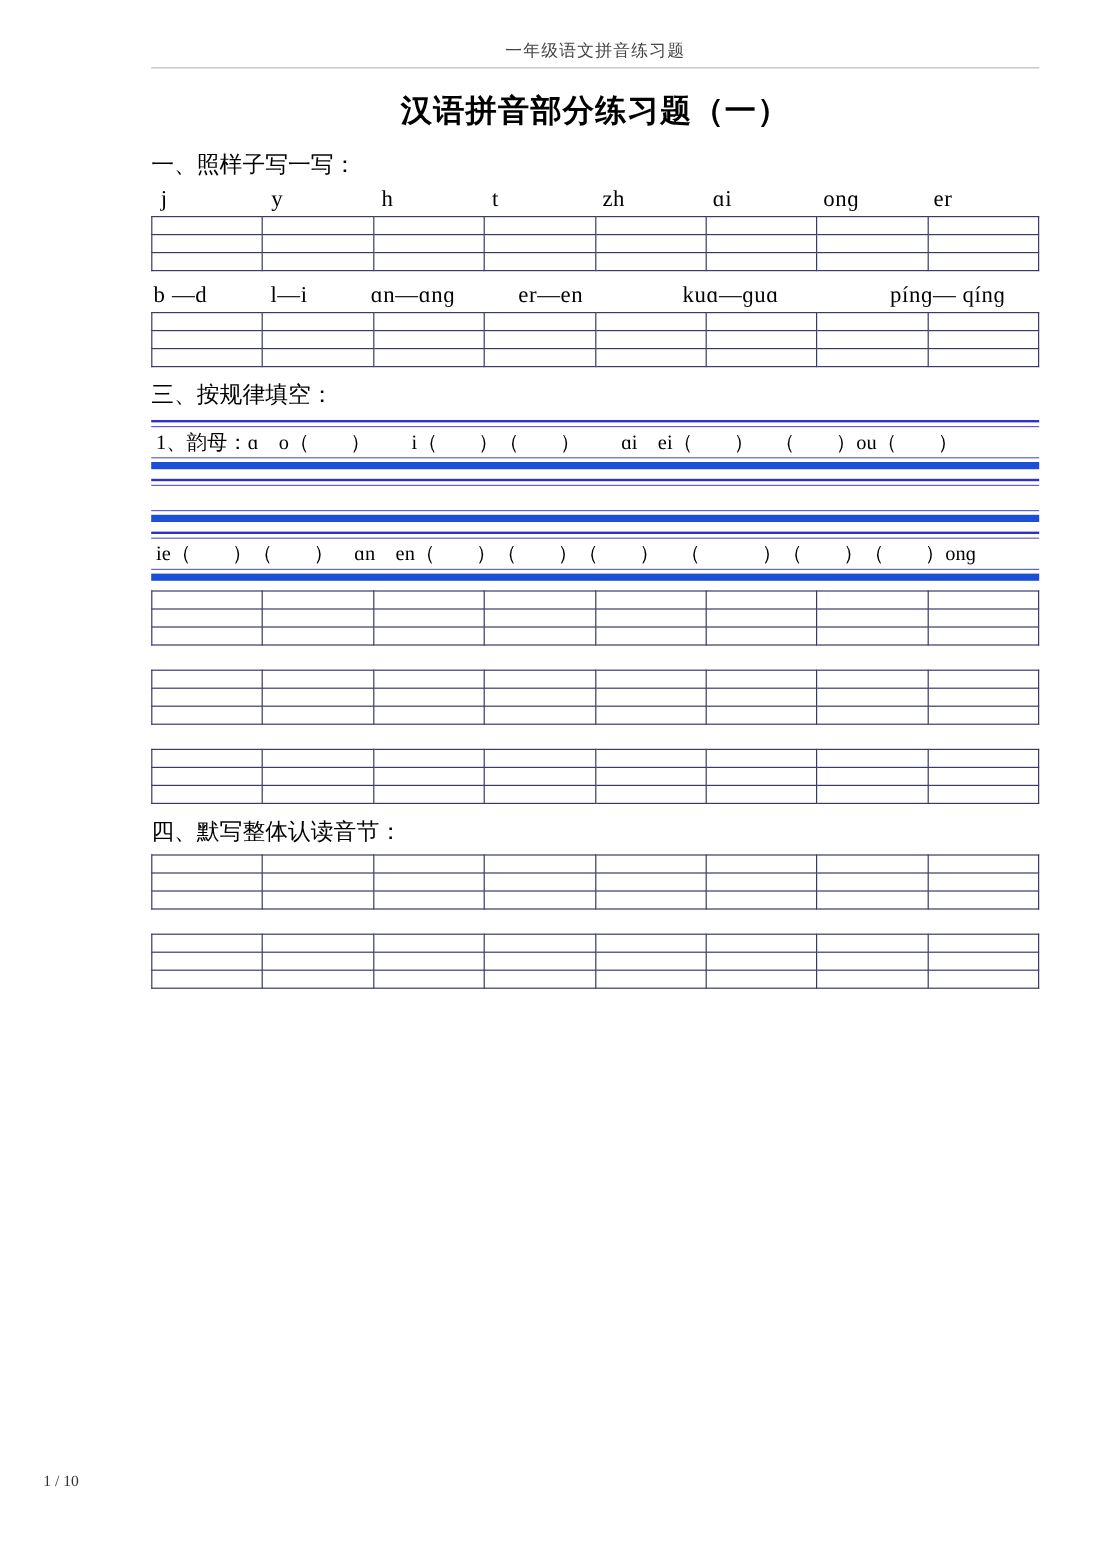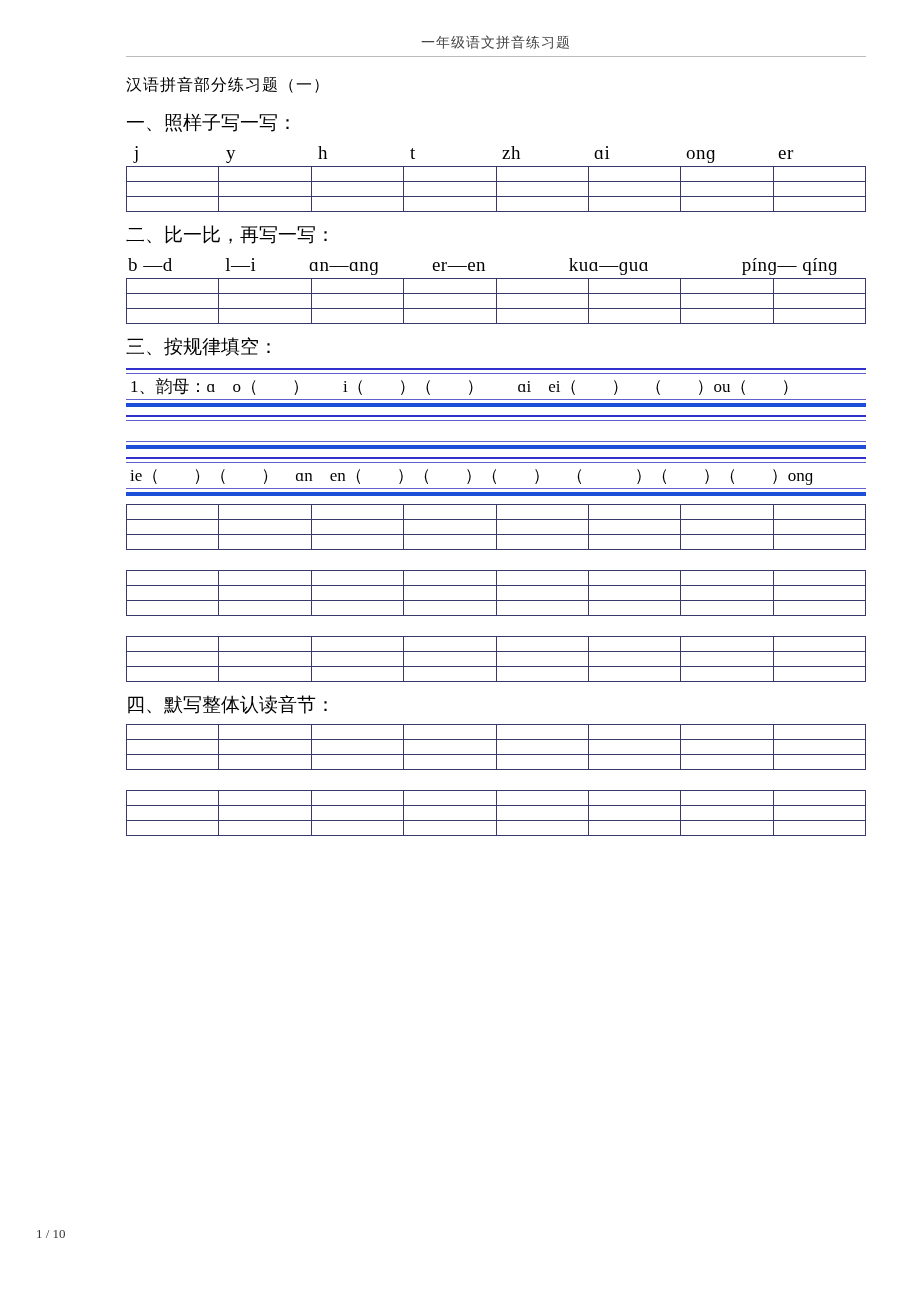--- a/index.html
+++ b/index.html
@@ -20,22 +20,23 @@
   .header-line {
     text-align: center;
     font-size: 14px;
     color: #444;
     letter-spacing: 1px;
     border-bottom: 1px solid #bbb;
     padding-bottom: 4px;
     margin-bottom: 18px;
   }
   .title {
-    font-size: 16px;
-    font-weight: normal;
+    text-align: center;
+    font-size: 26px;
+    font-weight: bold;
     margin-bottom: 14px;
     letter-spacing: 1px;
   }
   .section-heading {
     font-size: 19px;
     margin: 6px 0 6px 0;
   }
   .pinyin-row {
     display: flex;
     font-family: "Times New Roman", serif;
@@ -50,21 +51,21 @@
     width: 100%;
     border-collapse: collapse;
     margin: 2px 0 10px 0;
   }
   table.grid td {
     border: 1px solid #3a3a6a;
     height: 15px;
   }
   .ruled-block {
     border-top: 2px solid #3030cc;
-    border-bottom: 4px solid #1d4ed8;
+    border-bottom: 6px solid #1d4ed8;
     margin: 8px 0;
   }
   .ruled-block .inner {
     border-top: 1px solid #6060cc;
     border-bottom: 1px solid #6060cc;
     margin-top: 3px;
     margin-bottom: 3px;
     padding: 1px 4px;
     font-family: "Times New Roman", "SimSun", serif;
     font-size: 17px;
@@ -138,21 +139,20 @@
           <td></td>
           <td></td>
           <td></td>
           <td></td>
           <td></td>
           <td></td>
         </tr>
   </tbody>
     </table>
 
-  <div class="section-heading">二、比一比，再写一写：</div>
   <div class="pinyin-row row2" style="justify-content:space-between;">
     <span>b —d</span>
     <span>l—i</span>
     <span>ɑn—ɑnɡ</span>
     <span>er—en</span>
     <span style="margin-left:30px">kuɑ—ɡuɑ</span>
     <span style="margin-left:40px">pínɡ— qínɡ</span>
   </div>
   <table class="grid">
     <tbody>

